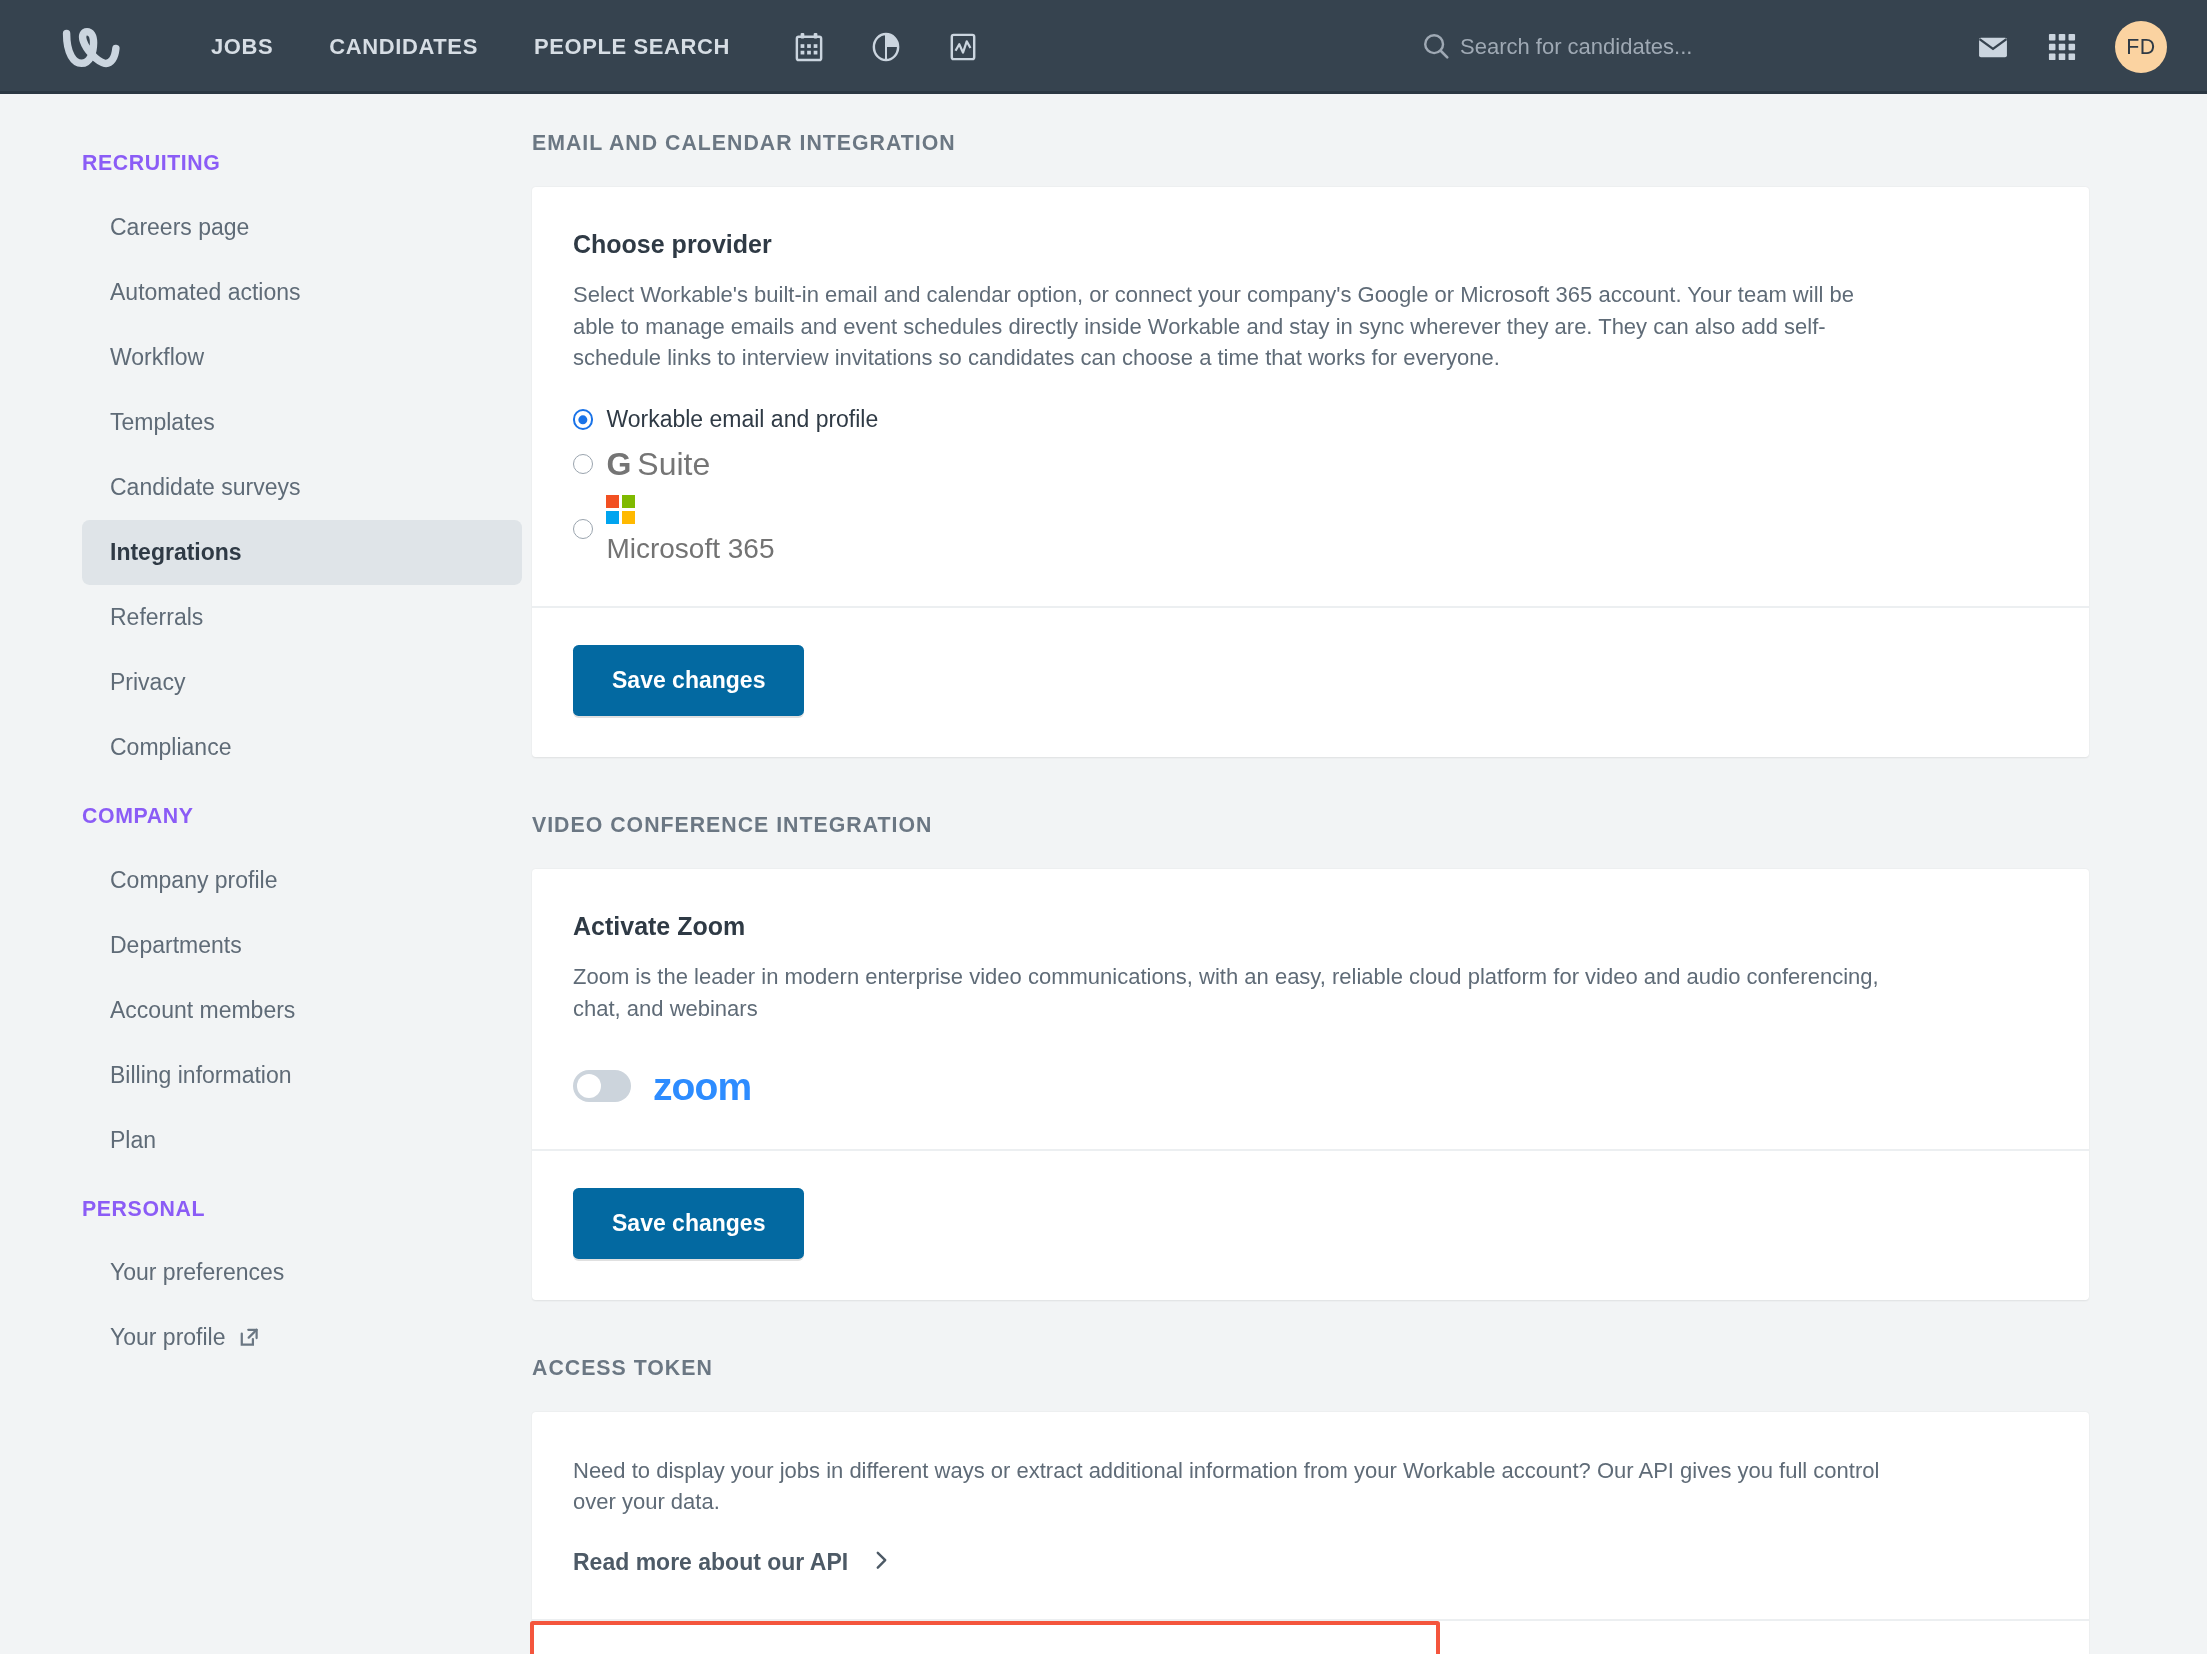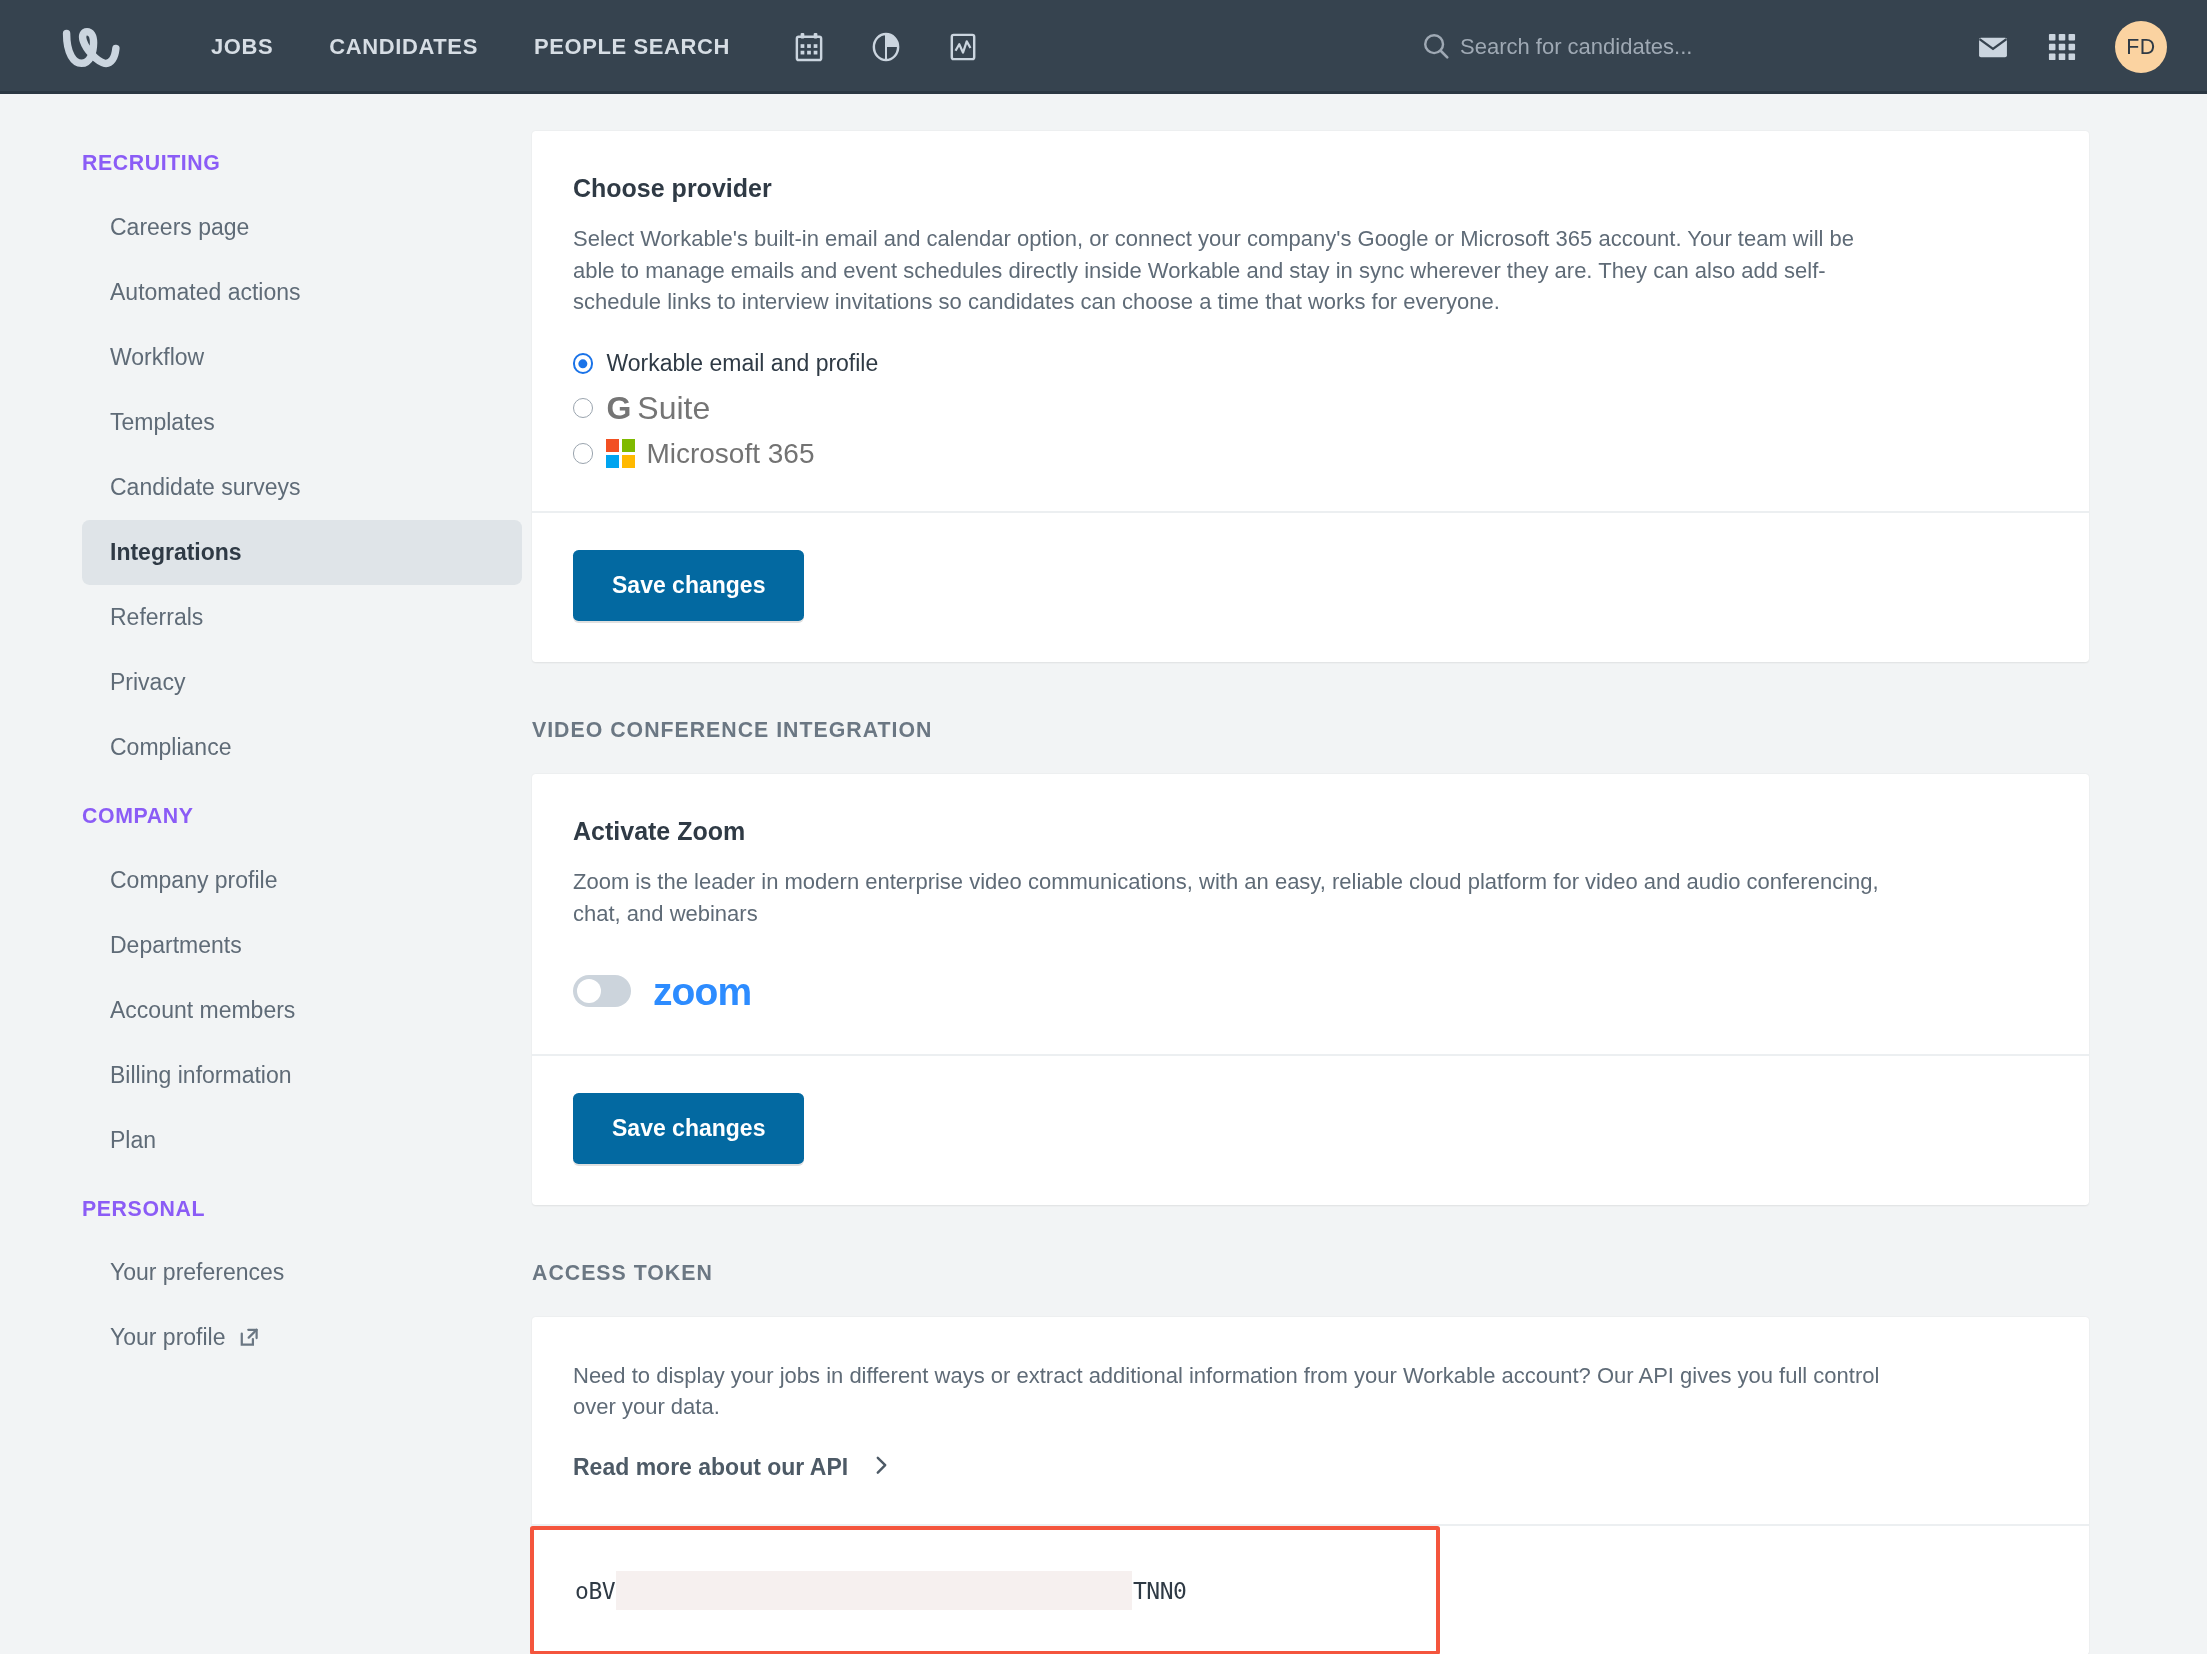--- a/index.html
+++ b/index.html
@@ -128,21 +128,21 @@
   }
   .radio-label { font-size: 23px; color: #2f3a45; }
 
   .gsuite-logo { display: flex; align-items: center; gap: 6.5px; }
   .gsuite-g {
     font-size: 32px; font-weight: bold; color: #757575;
     line-height: 1; letter-spacing: -0.5px;
   }
   .gsuite-word { font-size: 32px; color: #757575; line-height: 1; }
 
-  .ms-logo { display: flex; align-items: flex-end; gap: 11px; }
+  .ms-logo { display: flex; align-items: flex-start; gap: 11px; flex-direction: column; }
   .ms-squares {
     width: 29px; height: 29px;
     display: grid; grid-template-columns: 1fr 1fr; grid-template-rows: 1fr 1fr;
     gap: 2.8px;
   }
   .ms-word { font-size: 28px; color: #737373; line-height: 1; }
 
   .btn-save {
     background: #0369a1; color: #ffffff;
     border: none; border-radius: 5.6px;
@@ -306,20 +306,21 @@
           <path d="M10 3 H19 V12" stroke="#6b7783" stroke-width="2.4" fill="none" stroke-linecap="round" stroke-linejoin="round"></path>
           <line x1="19" y1="3" x2="10.5" y2="11.5" stroke="#6b7783" stroke-width="2.4" stroke-linecap="round"></line>
         </svg>
       </span>
     </div>
   </div>
 
   <div class="main">
 
     <div class="section">
+      <div class="section-title">EMAIL AND CALENDAR INTEGRATION</div>
       <div class="card">
         <div class="card-body">
           <div class="card-h3">Choose provider</div>
           <div class="card-p">Select Workable's built-in email and calendar option, or connect your company's Google or Microsoft 365 account. Your team will be able to manage emails and event schedules directly inside Workable and stay in sync wherever they are. They can also add self-schedule links to interview invitations so candidates can choose a time that works for everyone.</div>
 
           <div class="radio-list">
             <div class="radio-row">
               <span class="radio checked"></span>
               <span class="radio-label">Workable email and profile</span>
             </div>

